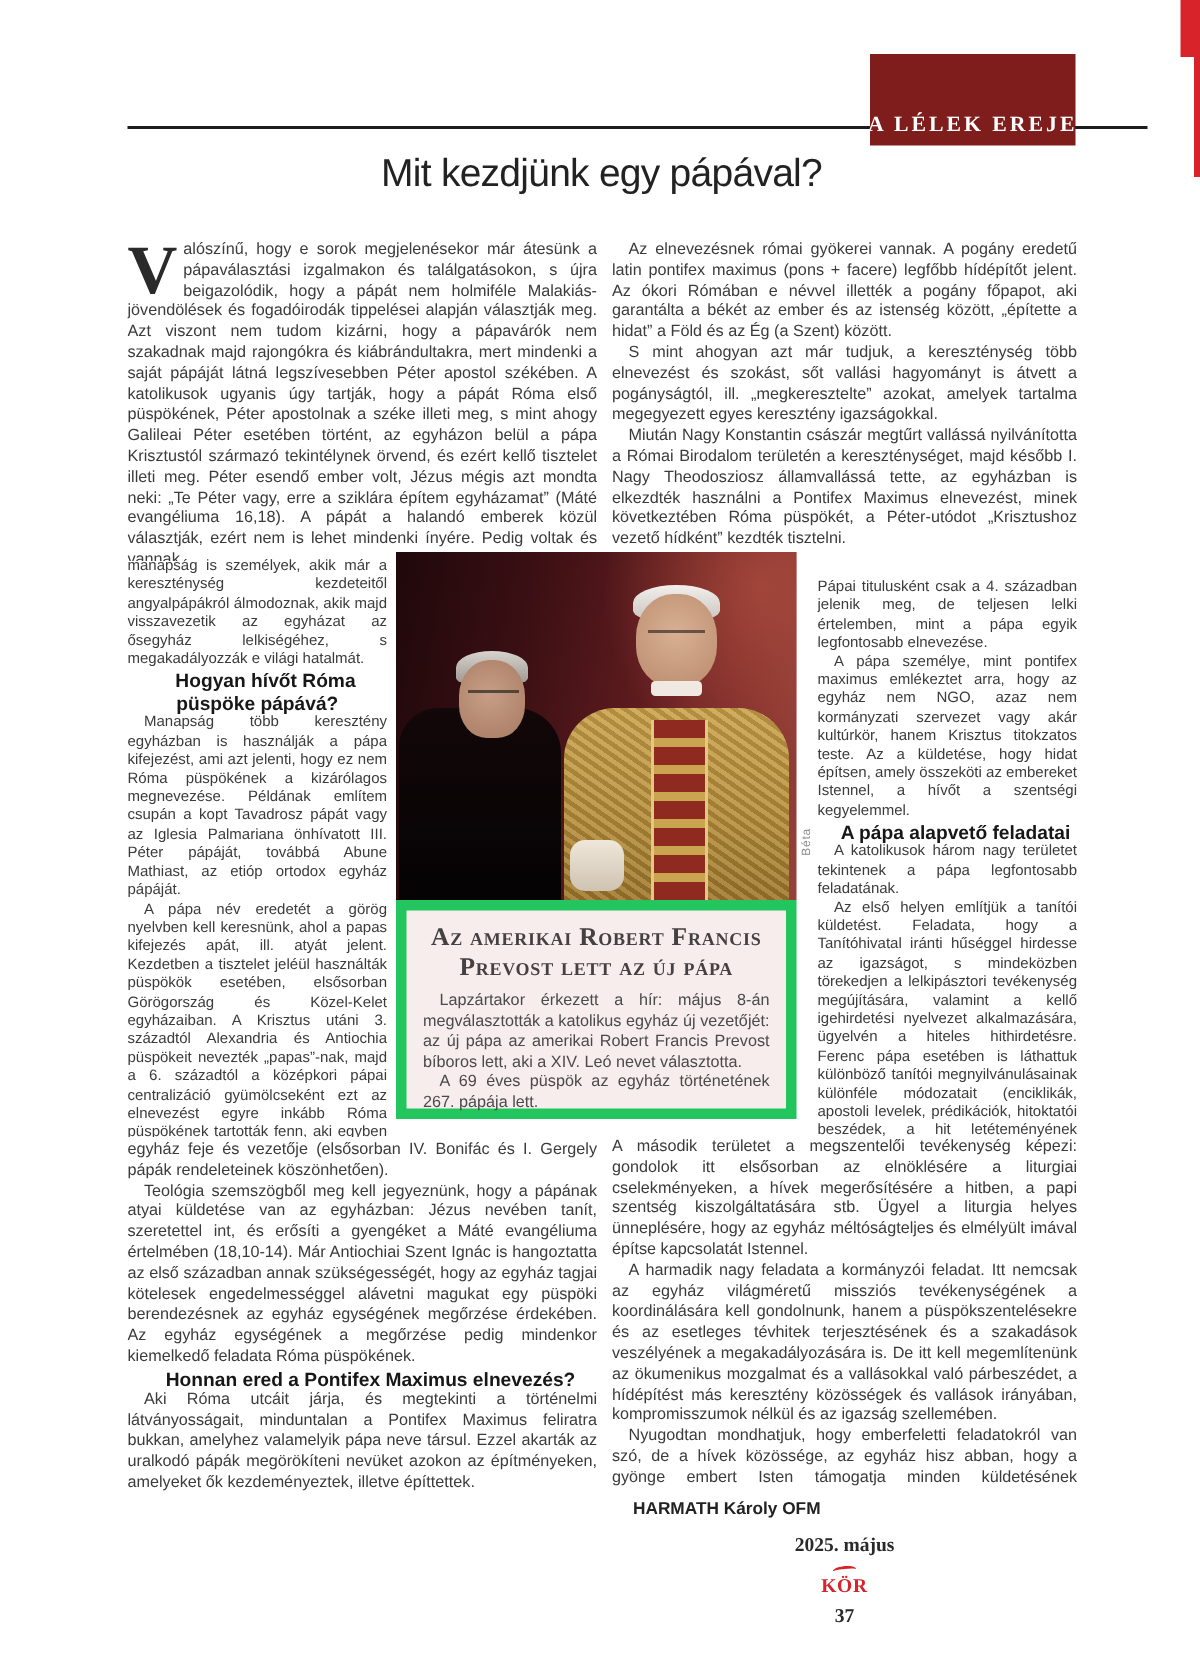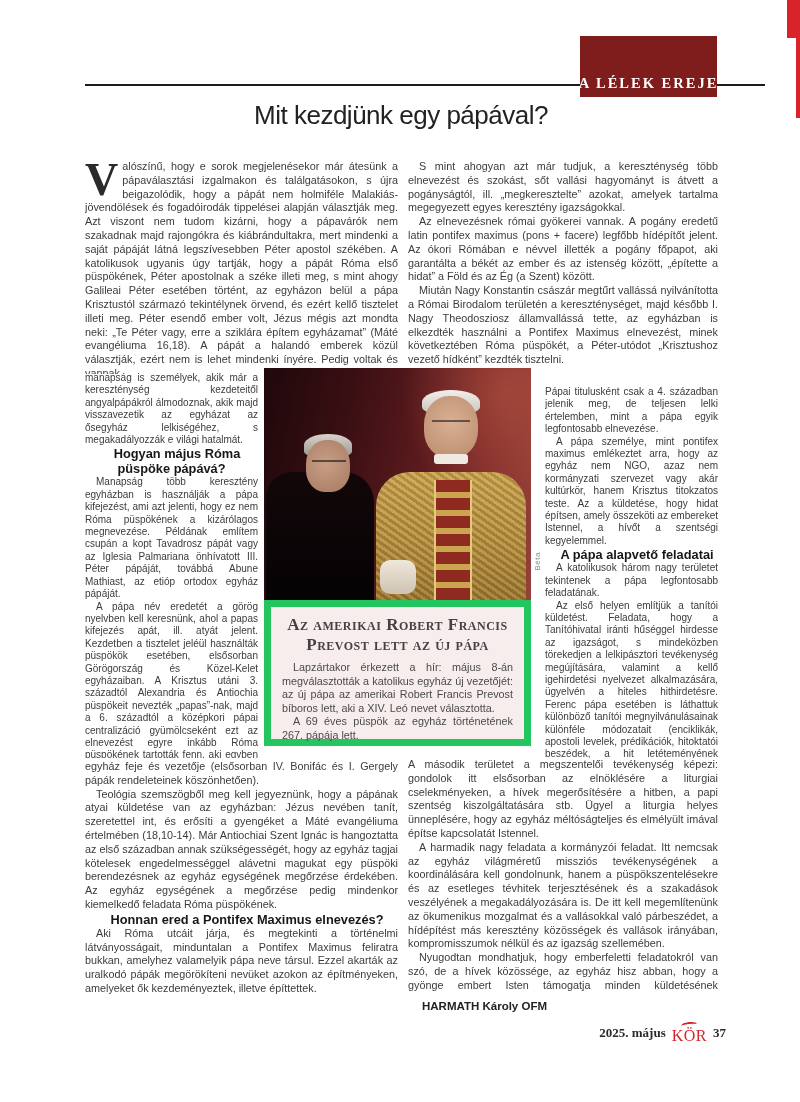--- a/index.html
+++ b/index.html
@@ -93,27 +93,27 @@
     font-family:"Liberation Serif",serif;font-variant:small-caps;font-weight:bold;
     font-size:17px;line-height:20px;text-align:center;color:#454142;margin:0 0 6px 0;
     letter-spacing:.5px;
   }
   .caption-text{font-size:10.8px;line-height:13.6px;text-align:justify;color:#4a4a4a;}
   .caption-text p{margin:0;text-indent:11px;}
   
   .footer{
     left:400px;top:1022px;width:326px;text-align:right;color:#2a2a2a;
     font-family:"Liberation Serif",serif;font-weight:bold;font-size:13px;
-    display:flex;justify-content:flex-end;align-items:center;gap:6px;
+    display:flex;justify-content:flex-end;align-items:center;gap:6px;flex-direction:column;
   }
   .mag-logo{display:inline-flex;flex-direction:column;align-items:center;line-height:1;}
   .mag-logo .squiggle{width:16px;height:4px;border-top:2px solid #d8232a;border-radius:50%;transform:rotate(-6deg);}
   .mag-logo .logo-text{
-    font-family:"Liberation Serif",serif;font-weight:normal;color:#d8232a;
-    font-size:16px;letter-spacing:.5px;
+    font-family:"Liberation Serif",serif;font-weight:bold;color:#d8232a;
+    font-size:13px;letter-spacing:.5px;
   }
 </style>
 </head>
 <body>
 
 <div class="abs rule"></div>
 <div class="abs corner-strip"></div>
 <div class="abs corner-strip2"></div>
 <div class="abs banner">
   <span>A LÉLEK EREJE</span>
@@ -121,35 +121,35 @@
 <div class="abs title">Mit kezdjünk egy pápával?</div>
 
 <div class="abs txt left-top">
   <p class="cont">
     <span class="dropcap">V</span><span>alószínű, hogy e sorok megjelenésekor már átesünk a pápaválasztási izgalmakon és találgatásokon, s újra beigazolódik, hogy a pápát nem holmiféle Malakiás-jövendölések és fogadóirodák tippelései alapján választják meg. Azt viszont nem tudom kizárni, hogy a pápavárók nem szakadnak majd rajongókra és kiábrándultakra, mert mindenki a saját pápáját látná legszívesebben Péter apostol székében. A katolikusok ugyanis úgy tartják, hogy a pápát Róma első püspökének, Péter apostolnak a széke illeti meg, s mint ahogy Galileai Péter esetében történt, az egyházon belül a pápa Krisztustól származó tekintélynek örvend, és ezért kellő tisztelet illeti meg. Péter esendő ember volt, Jézus mégis azt mondta neki: „Te Péter vagy, erre a sziklára építem egyházamat” (Máté evangéliuma 16,18). A pápát a halandó emberek közül választják, ezért nem is lehet mindenki ínyére. Pedig voltak és vannak</span>
   </p>
 </div>
 
 <div class="abs txt-sm left-narrow">
   <p class="cont">manapság is személyek, akik már a kereszténység kezdeteitől angyalpápákról álmodoznak, akik majd visszavezetik az egyházat az ősegyház lelkiségéhez, s megakadályozzák e világi hatalmát.</p>
-  <p class="subhead">Hogyan május Róma püspöke pápává?</p>
+  <p class="subhead">Hogyan hívőt Róma püspöke pápává?</p>
   <p>Manapság több keresztény egyházban is használják a pápa kifejezést, ami azt jelenti, hogy ez nem Róma püspökének a kizárólagos megnevezése. Példának említem csupán a kopt Tavadrosz pápát vagy az Iglesia Palmariana önhívatott III. Péter pápáját, továbbá Abune Mathiast, az etióp ortodox egyház pápáját.</p>
   <p>A pápa név eredetét a görög nyelvben kell keresnünk, ahol a papas kifejezés apát, ill. atyát jelent. Kezdetben a tisztelet jeléül használták püspökök esetében, elsősorban Görögország és Közel-Kelet egyházaiban. A Krisztus utáni 3. századtól Alexandria és Antiochia püspökeit nevezték „papas”-nak, majd a 6. századtól a középkori pápai centralizáció gyümölcseként ezt az elnevezést egyre inkább Róma püspökének tartották fenn, aki egyben az egyetemes</p>
 </div>
 
 <div class="abs txt left-bottom">
   <p class="cont">egyház feje és vezetője (elsősorban IV. Bonifác és I. Gergely pápák rendeleteinek köszönhetően).</p>
   <p>Teológia szemszögből meg kell jegyeznünk, hogy a pápának atyai küldetése van az egyházban: Jézus nevében tanít, szeretettel int, és erősíti a gyengéket a Máté evangéliuma értelmében (18,10-14). Már Antiochiai Szent Ignác is hangoztatta az első században annak szükségességét, hogy az egyház tagjai kötelesek engedelmességgel alávetni magukat egy püspöki berendezésnek az egyház egységének megőrzése érdekében. Az egyház egységének a megőrzése pedig mindenkor kiemelkedő feladata Róma püspökének.</p>
   <p class="subhead">Honnan ered a Pontifex Maximus elnevezés?</p>
   <p>Aki Róma utcáit járja, és megtekinti a történelmi látványosságait, minduntalan a Pontifex Maximus feliratra bukkan, amelyhez valamelyik pápa neve társul. Ezzel akarták az uralkodó pápák megörökíteni nevüket azokon az építményeken, amelyeket ők kezdeményeztek, illetve építtettek.</p>
 </div>
 
 <div class="abs txt right-top">
+  <p>Az elnevezésnek római gyökerei vannak. A pogány eredetű latin pontifex maximus (pons + facere) legfőbb hídépítőt jelent. Az ókori Rómában e névvel illették a pogány főpapot, aki garantálta a békét az ember és az istenség között, „építette a hidat” a Föld és az Ég (a Szent) között.</p>
   <p>S mint ahogyan azt már tudjuk, a kereszténység több elnevezést és szokást, sőt vallási hagyományt is átvett a pogányságtól, ill. „megkeresztelte” azokat, amelyek tartalma megegyezett egyes keresztény igazságokkal.</p>
-  <p>Az elnevezésnek római gyökerei vannak. A pogány eredetű latin pontifex maximus (pons + facere) legfőbb hídépítőt jelent. Az ókori Rómában e névvel illették a pogány főpapot, aki garantálta a békét az ember és az istenség között, „építette a hidat” a Föld és az Ég (a Szent) között.</p>
   <p>Miután Nagy Konstantin császár megtűrt vallássá nyilvánította a Római Birodalom területén a kereszténységet, majd később I. Nagy Theodosziosz államvallássá tette, az egyházban is elkezdték használni a Pontifex Maximus elnevezést, minek következtében Róma püspökét, a Péter-utódot „Krisztushoz vezető hídként” kezdték tisztelni.</p>
 </div>
 
 <div class="abs txt-sm right-narrow">
   <p class="cont">Pápai titulusként csak a 4. században jelenik meg, de teljesen lelki értelemben, mint a pápa egyik legfontosabb elnevezése.</p>
   <p>A pápa személye, mint pontifex maximus emlékeztet arra, hogy az egyház nem NGO, azaz nem kormányzati szervezet vagy akár kultúrkör, hanem Krisztus titokzatos teste. Az a küldetése, hogy hidat építsen, amely összeköti az embereket Istennel, a hívőt a szentségi kegyelemmel.</p>
   <p class="subhead">A pápa alapvető feladatai</p>
   <p>A katolikusok három nagy területet tekintenek a pápa legfontosabb feladatának.</p>
   <p>Az első helyen említjük a tanítói küldetést. Feladata, hogy a Tanítóhivatal iránti hűséggel hirdesse az igazságot, s mindeközben törekedjen a lelkipásztori tevékenység megújítására, valamint a kellő igehirdetési nyelvezet alkalmazására, ügyelvén a hiteles hithirdetésre. Ferenc pápa esetében is láthattuk különböző tanítói megnyilvánulásainak különféle módozatait (enciklikák, apostoli levelek, prédikációk, hitoktatói beszédek, a hit letéteményének őrzése…).</p>
 </div>

